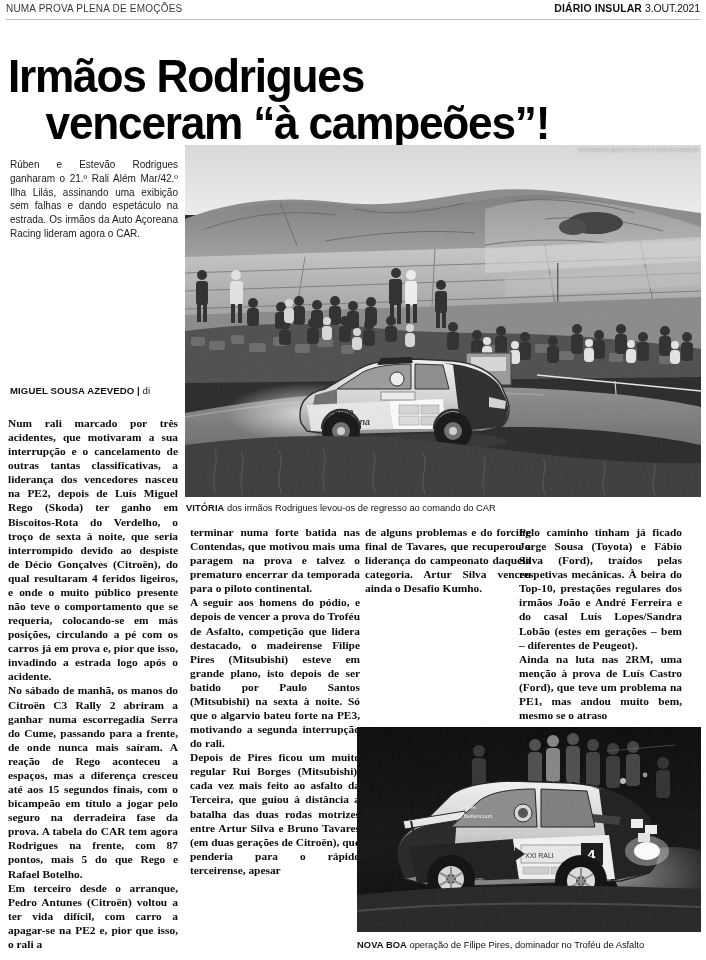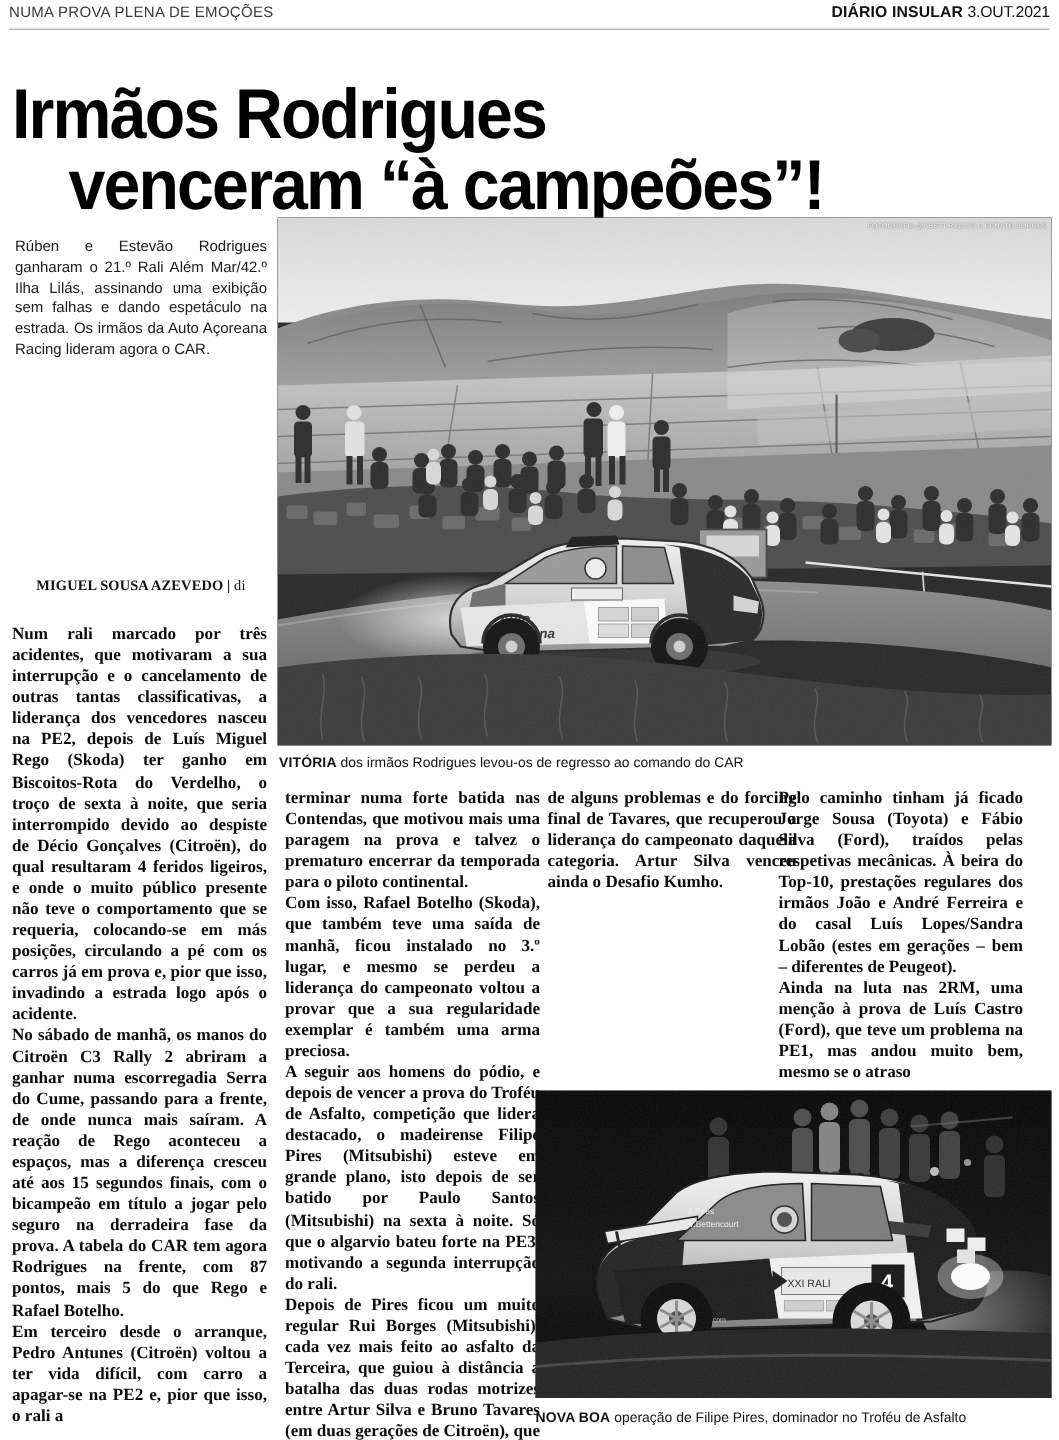--- a/index.html
+++ b/index.html
@@ -86,22 +86,22 @@
     line-height: 1.38;
     text-align: justify;
     color: #1a1a1a;
     hyphens: auto;
   }
   .byline {
     position: absolute;
     left: 10px;
     top: 385px;
     width: 168px;
-    text-align: center;
-    font-family: Liberation Serif, serif;
+    text-align: left;
+    font-family: Liberation Sans, sans-serif;
     font-size: 9.6px;
     font-weight: bold;
     letter-spacing: 0.1px;
     color: #111;
   }
   .byline .sep { font-weight: bold; }
   .byline .di {
     font-weight: normal;
     font-size: 9.6px;
   }
@@ -498,21 +498,20 @@
 </div>
 
 <div class="col" id="col1">
   <p>Num rali marcado por três acidentes, que motivaram a sua interrupção e o cancelamento de outras tantas classificativas, a liderança dos vencedores nasceu na PE2, depois de Luís Miguel Rego (Skoda) ter ganho em Biscoitos-Rota do Verdelho, o troço de sexta à noite, que seria interrompido devido ao despiste de Décio Gonçalves (Citroën), do qual resultaram 4 feridos ligeiros, e onde o muito público presente não teve o comportamento que se requeria, colocando-se em más posições, circulando a pé com os carros já em prova e, pior que isso, invadindo a estrada logo após o acidente.</p>
   <p>No sábado de manhã, os manos do Citroën C3 Rally 2 abriram a ganhar numa escorregadia Serra do Cume, passando para a frente, de onde nunca mais saíram. A reação de Rego aconteceu a espaços, mas a diferença cresceu até aos 15 segundos finais, com o bicampeão em título a jogar pelo seguro na derradeira fase da prova. A tabela do CAR tem agora Rodrigues na frente, com 87 pontos, mais 5 do que Rego e Rafael Botelho.</p>
   <p>Em terceiro desde o arranque, Pedro Antunes (Citroën) voltou a ter vida difícil, com carro a apagar-se na PE2 e, pior que isso, o rali a</p>
 </div>
 
 <div class="col" id="col2">
   <p>terminar numa forte batida nas Contendas, que motivou mais uma paragem na prova e talvez o prematuro encerrar da temporada para o piloto continental.</p>
-  <p>Com isso, Rafael Botelho (Skoda), que também teve uma saída de manhã, ficou instalado no 3.º lugar, e mesmo se perdeu a liderança do campeonato voltou a provar que a sua regularidade exemplar é também uma arma preciosa.</p>
   <p>A seguir aos homens do pódio, e depois de vencer a prova do Troféu de Asfalto, competição que lidera destacado, o madeirense Filipe Pires (Mitsubishi) esteve em grande plano, isto depois de ser batido por Paulo Santos (Mitsubishi) na sexta à noite. Só que o algarvio bateu forte na PE3, motivando a segunda interrupção do rali.</p>
   <p>Depois de Pires ficou um muito regular Rui Borges (Mitsubishi), cada vez mais feito ao asfalto da Terceira, que guiou à distância a batalha das duas rodas motrizes entre Artur Silva e Bruno Tavares (em duas gerações de Citroën), que penderia para o rápido terceirense, apesar</p>
 </div>
 
 <div class="col" id="col3">
   <p>de alguns problemas e do forcing final de Tavares, que recuperou a liderança do campeonato daquela categoria. Artur Silva venceu ainda o Desafio Kumho.</p>
 </div>
 
 <div class="col" id="col4">
   <p>Pelo caminho tinham já ficado Jorge Sousa (Toyota) e Fábio Silva (Ford), traídos pelas respetivas mecânicas. À beira do Top-10, prestações regulares dos irmãos João e André Ferreira e do casal Luís Lopes/Sandra Lobão (estes em gerações – bem – diferentes de Peugeot).</p>

